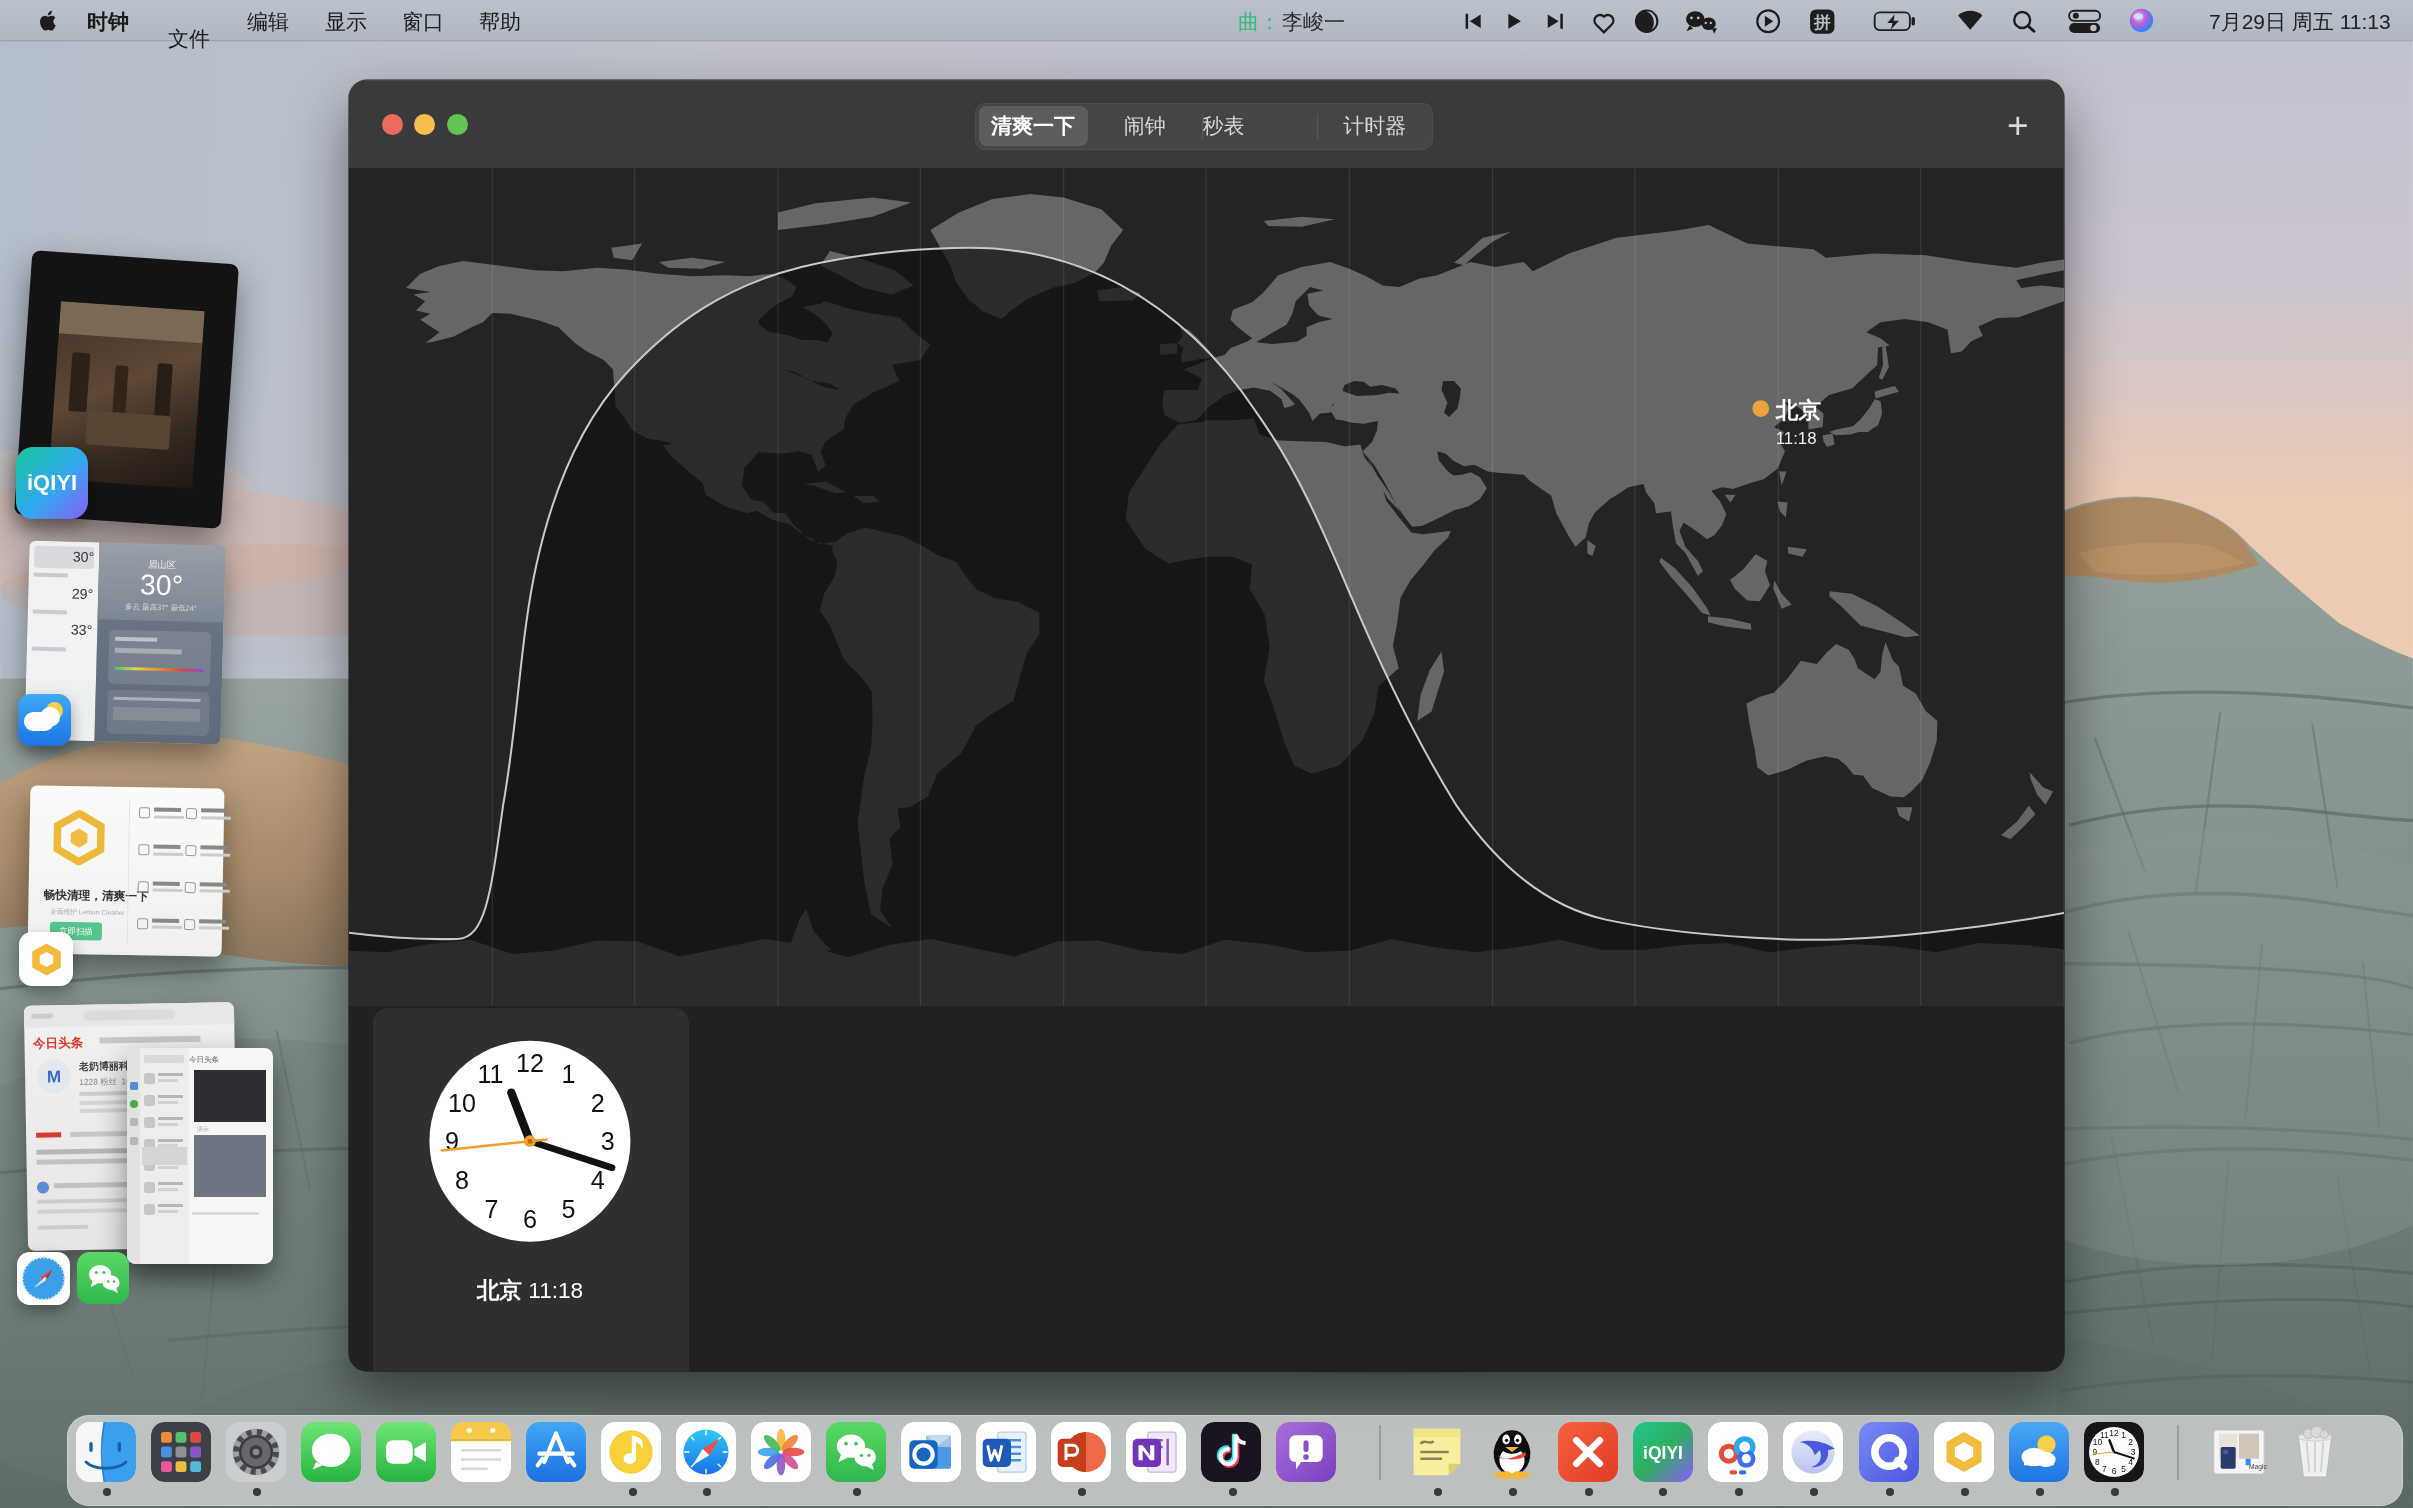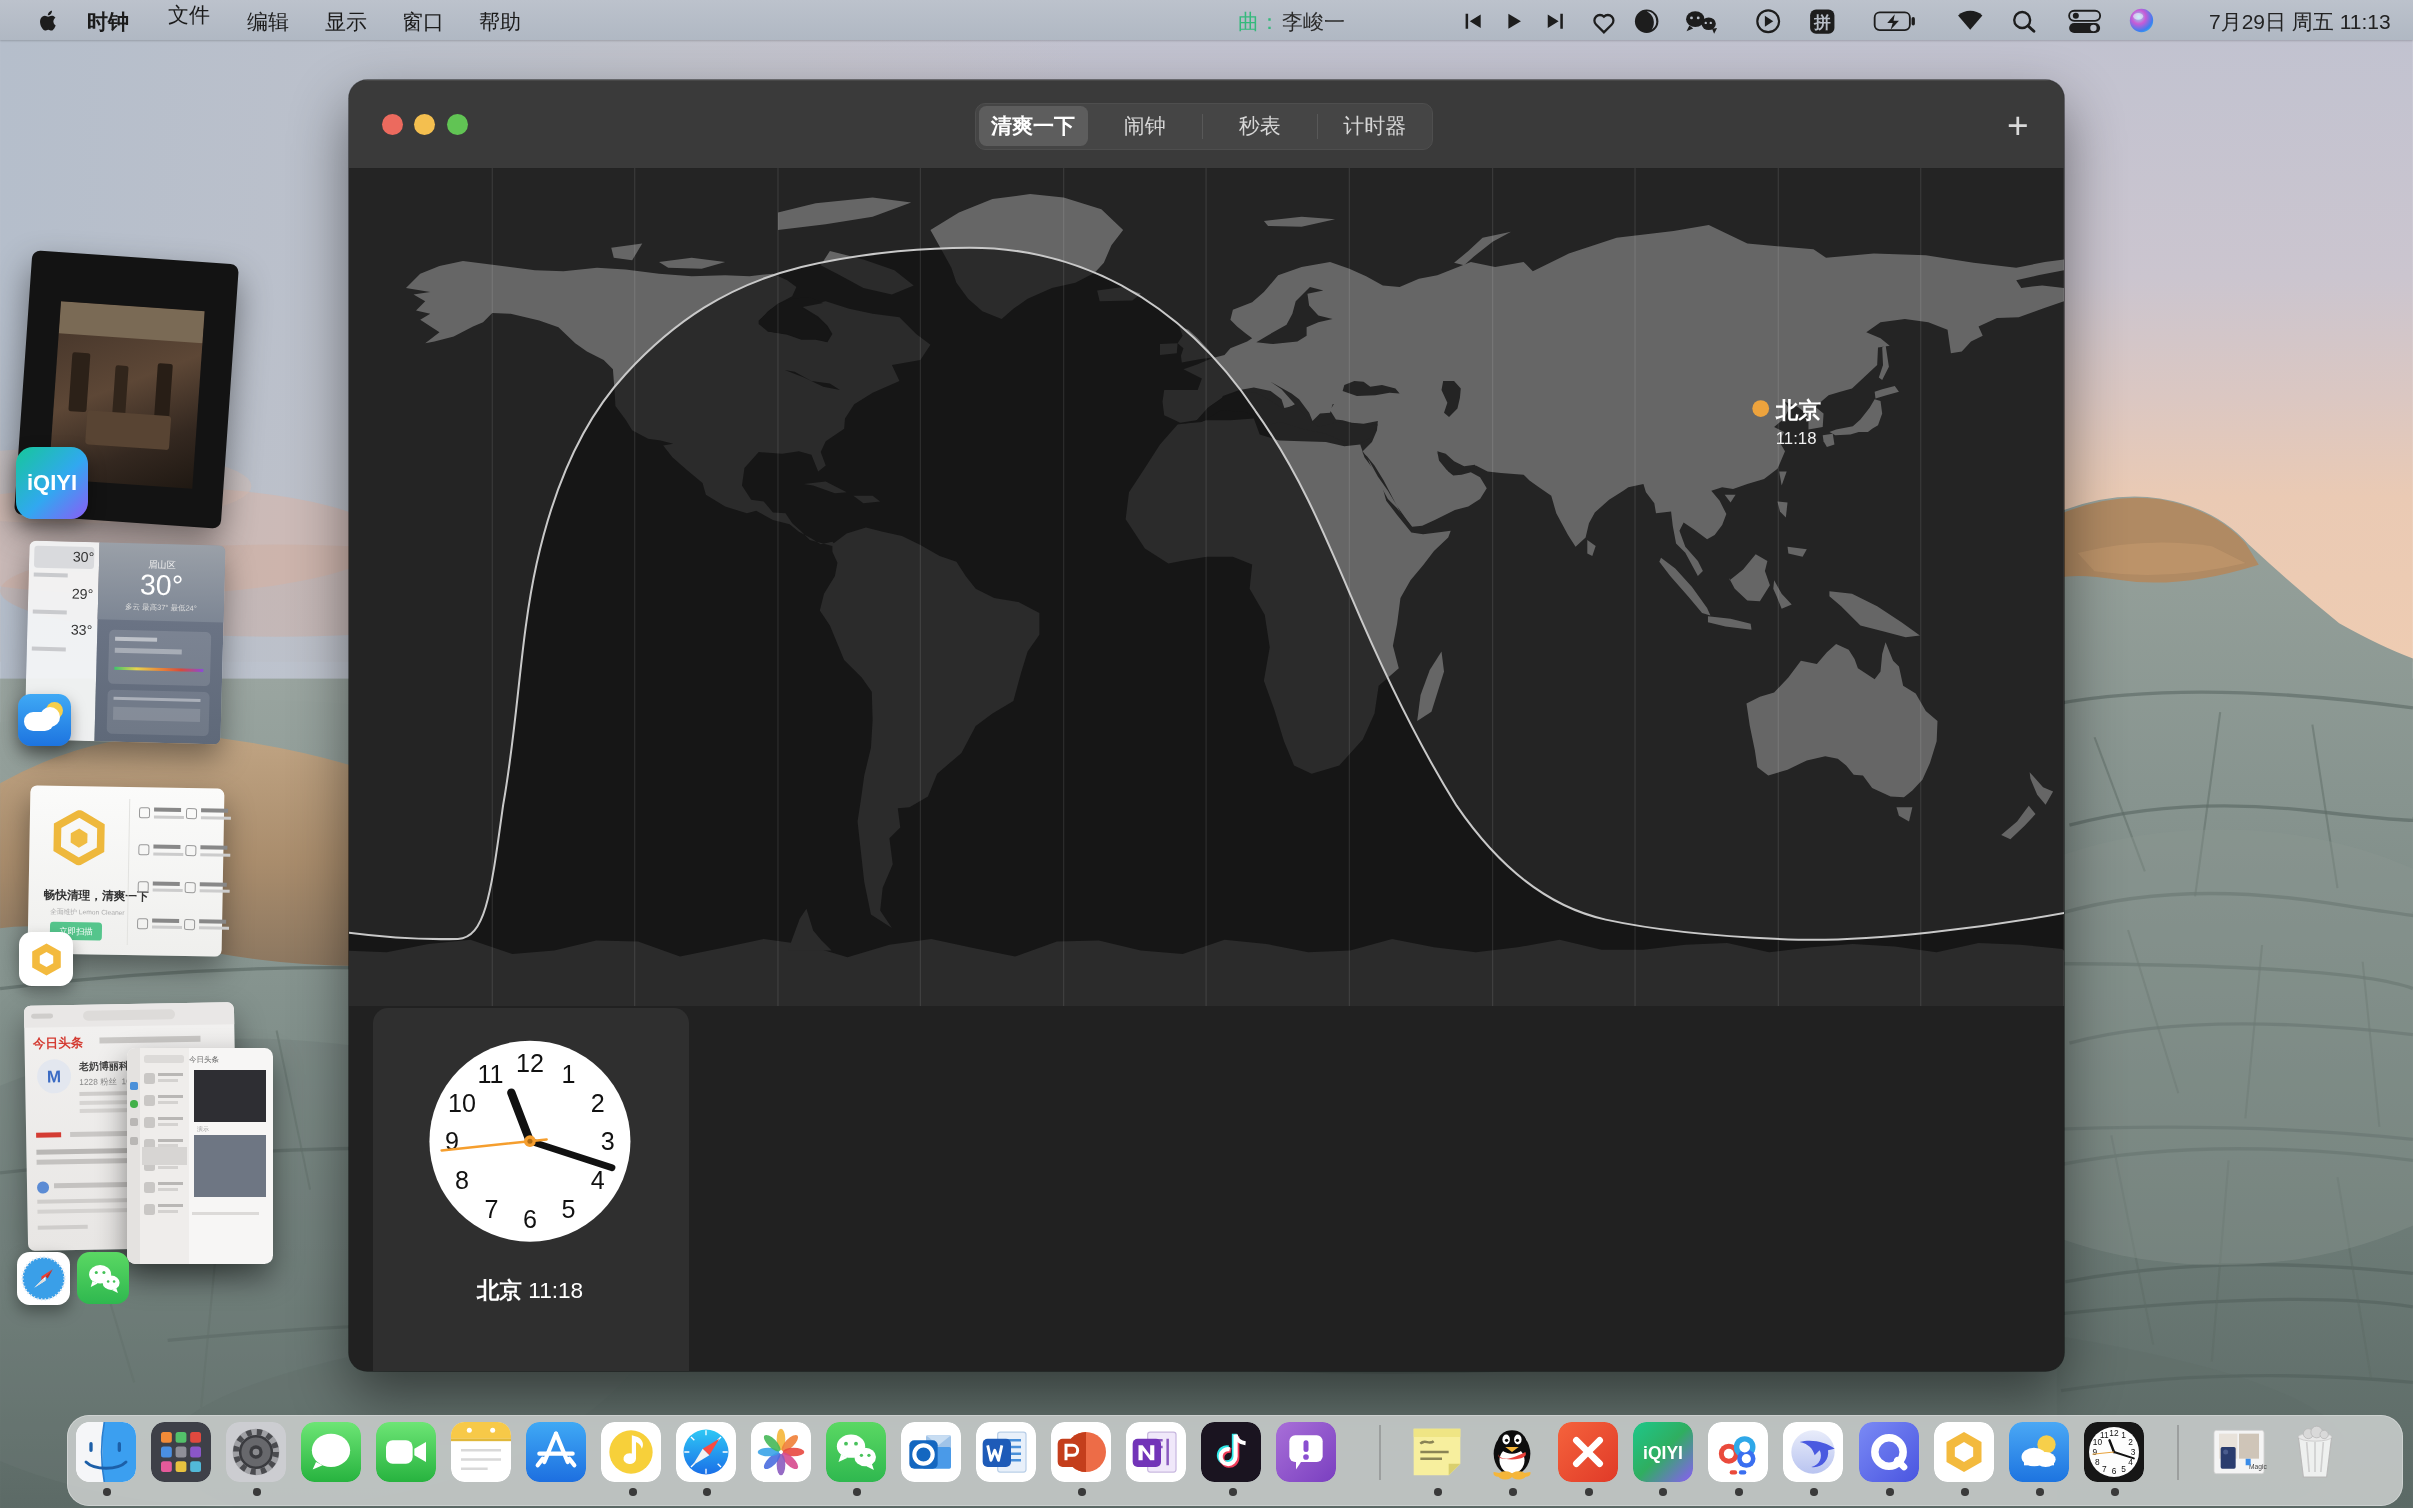--- a/index.html
+++ b/index.html
@@ -74,21 +74,21 @@
 <ellipse cx="1500" cy="1730" rx="1300" ry="200" fill="#5d6a66" opacity="0.22"></ellipse>
 
 </svg>
 
 <div class="abs" style="left:0;top:0;width:2413px;height:40px;background:linear-gradient(#bcc2cc,#b0b8c3);box-shadow:0 0.8px 1.7px rgba(0,0,0,0.18);color:#1b1b1b;font-size:21px">
  <svg class="abs" style="left:37px;top:9.2px" width="20" height="23.5" viewBox="0 0 17 20" fill="#1d1d1d">
 <path d="M13.9,10.6c0-2.1,1.7-3.1,1.8-3.2c-1-1.4-2.5-1.6-3-1.6c-1.3-0.1-2.5,0.8-3.2,0.8C8.8,6.6,7.8,5.8,6.7,5.8 c-1.4,0-2.7,0.8-3.4,2.1c-1.5,2.5-0.4,6.3,1,8.3c0.7,1 1.5,2.1 2.6,2.1c1,0,1.4-0.7,2.7-0.7c1.2,0,1.6,0.7,2.7,0.7 c1.1,0,1.8-1,2.5-2c0.8-1.2,1.1-2.3,1.1-2.4C15.9,13.9,13.9,13.1,13.9,10.6z"></path>
 <path d="M11.8,4.2c0.6-0.7,1-1.7,0.9-2.7c-0.9,0-1.9,0.6-2.5,1.3C9.6,3.4,9.1,4.5,9.2,5.4C10.2,5.5,11.2,4.9,11.8,4.2z"></path>
 </svg>
  <div class="abs" style="left:87px;top:7.5px;font-weight:bold">时钟</div>
- <div class="abs" style="left:168px;top:1px">文件</div>
+ <div class="abs" style="left:168px;top:25px">文件</div>
  <div class="abs" style="left:247px;top:7.5px">编辑</div>
  <div class="abs" style="left:325px;top:7.5px">显示</div>
  <div class="abs" style="left:402px;top:7.5px">窗口</div>
  <div class="abs" style="left:479px;top:7.5px">帮助</div>
  <div class="abs" style="left:1238px;top:7.5px;color:#35b97c">曲：</div>
  <div class="abs" style="left:1282px;top:7.5px;color:#2b2b2b">李峻一</div>
  <svg class="abs" style="left:1458px;top:6.7px;font-size:25px" width="721" height="28.5" viewBox="0 0 860 34" fill="#1d1d1d">
 <path d="M9,8 L9,26 L12,26 L12,8 Z M27,9 L14,17 L27,25 Z"></path>
 <path d="M60,8 L75,17 L60,26 Z"></path>
 <path d="M107,9 L120,17 L107,25 Z M122,8 L125,8 L125,26 L122,26 Z"></path>
@@ -321,21 +321,21 @@
 
 <div class="abs" style="left:349px;top:80px;width:1715px;height:1291px;background:#242424;border-radius:18.4px;box-shadow:0 25px 59px rgba(0,0,0,0.48),0 0 0 0.8px rgba(0,0,0,0.55);overflow:hidden">
  <div class="abs" style="left:0;top:0;width:100%;height:88px;background:#3a3a3a;box-shadow:inset 0 0.8px 0 rgba(255,255,255,0.10)">
    <div class="abs" style="left:33px;top:34px;width:21px;height:21px;border-radius:50%;background:#ec6a5e"></div>
    <div class="abs" style="left:65px;top:34px;width:21px;height:21px;border-radius:50%;background:#f4bf4f"></div>
    <div class="abs" style="left:98px;top:34px;width:21px;height:21px;border-radius:50%;background:#61c454"></div>
    <div class="abs" style="left:626px;top:22.6px;width:458px;height:47px;background:#454545;border-radius:10px;border:0.8px solid #4e4e4e;display:flex;align-items:center;color:#d6d6d6;font-size:21px">
      <div style="width:109px;height:40px;margin-left:2.5px;background:#5d5d5d;border-radius:7.5px;display:flex;align-items:center;justify-content:center;color:#fff;font-weight:bold">清爽一下</div>
      <div style="flex:1;text-align:center">闹钟</div>
           <div style="width:0.8px;height:25px;background:#585858"></div>
-     <div style="flex:1;text-align:center">秒表</div>
+     <div style="flex:1;text-align:left">秒表</div>
           <div style="width:0.8px;height:25px;background:#585858"></div>
      <div style="flex:1;text-align:center">计时器</div>
    </div>
    <div class="abs" style="left:1658px;top:25px;font-size:37px;color:#d8d8d8;font-weight:300">+</div>
  </div>
  <svg width="1715" height="838" viewBox="0 0 2047 1000" style="position:absolute;left:0;top:88px;display:block">
 <defs>
 <g id="landall">
             <path d="M68,143L85,126L108,117L136,111L176,116L222,122L256,123L296,119L330,121L370,126L409,129L449,128L478,129L506,126L523,134L534,142L529,153L512,162L500,171L489,183L500,195L523,199L540,205L557,205L571,208L577,198L571,188L560,177L540,165L569,159L597,168L625,174L657,178L677,198L694,211L682,229L648,235L657,254L625,268L603,282L592,299L591,311L569,326L563,339L569,355L560,362L552,342L537,338L517,341L489,339L472,358L469,379L480,396L495,398L506,411L521,412L529,424L539,433L550,444L566,448L583,453L577,446L563,449L552,442L537,434L526,425L506,420L486,409L475,412L449,404L426,390L422,376L403,360L386,345L375,331L387,329L372,325L357,323L338,313L330,300L318,284L317,266L315,240L304,229L284,219L270,209L250,190L227,182L193,174L171,173L160,184L148,189L125,201L102,207L91,209L108,196L85,181L97,174L80,170L91,159L77,151L97,148L68,143Z"></path>
 <path d="M694,74L728,53L768,37L813,31L853,35L898,49L924,74L910,92L901,113L890,125L867,137L839,143L810,156L793,168L779,180L756,171L739,156L725,137L719,119L708,99Z"></path>

